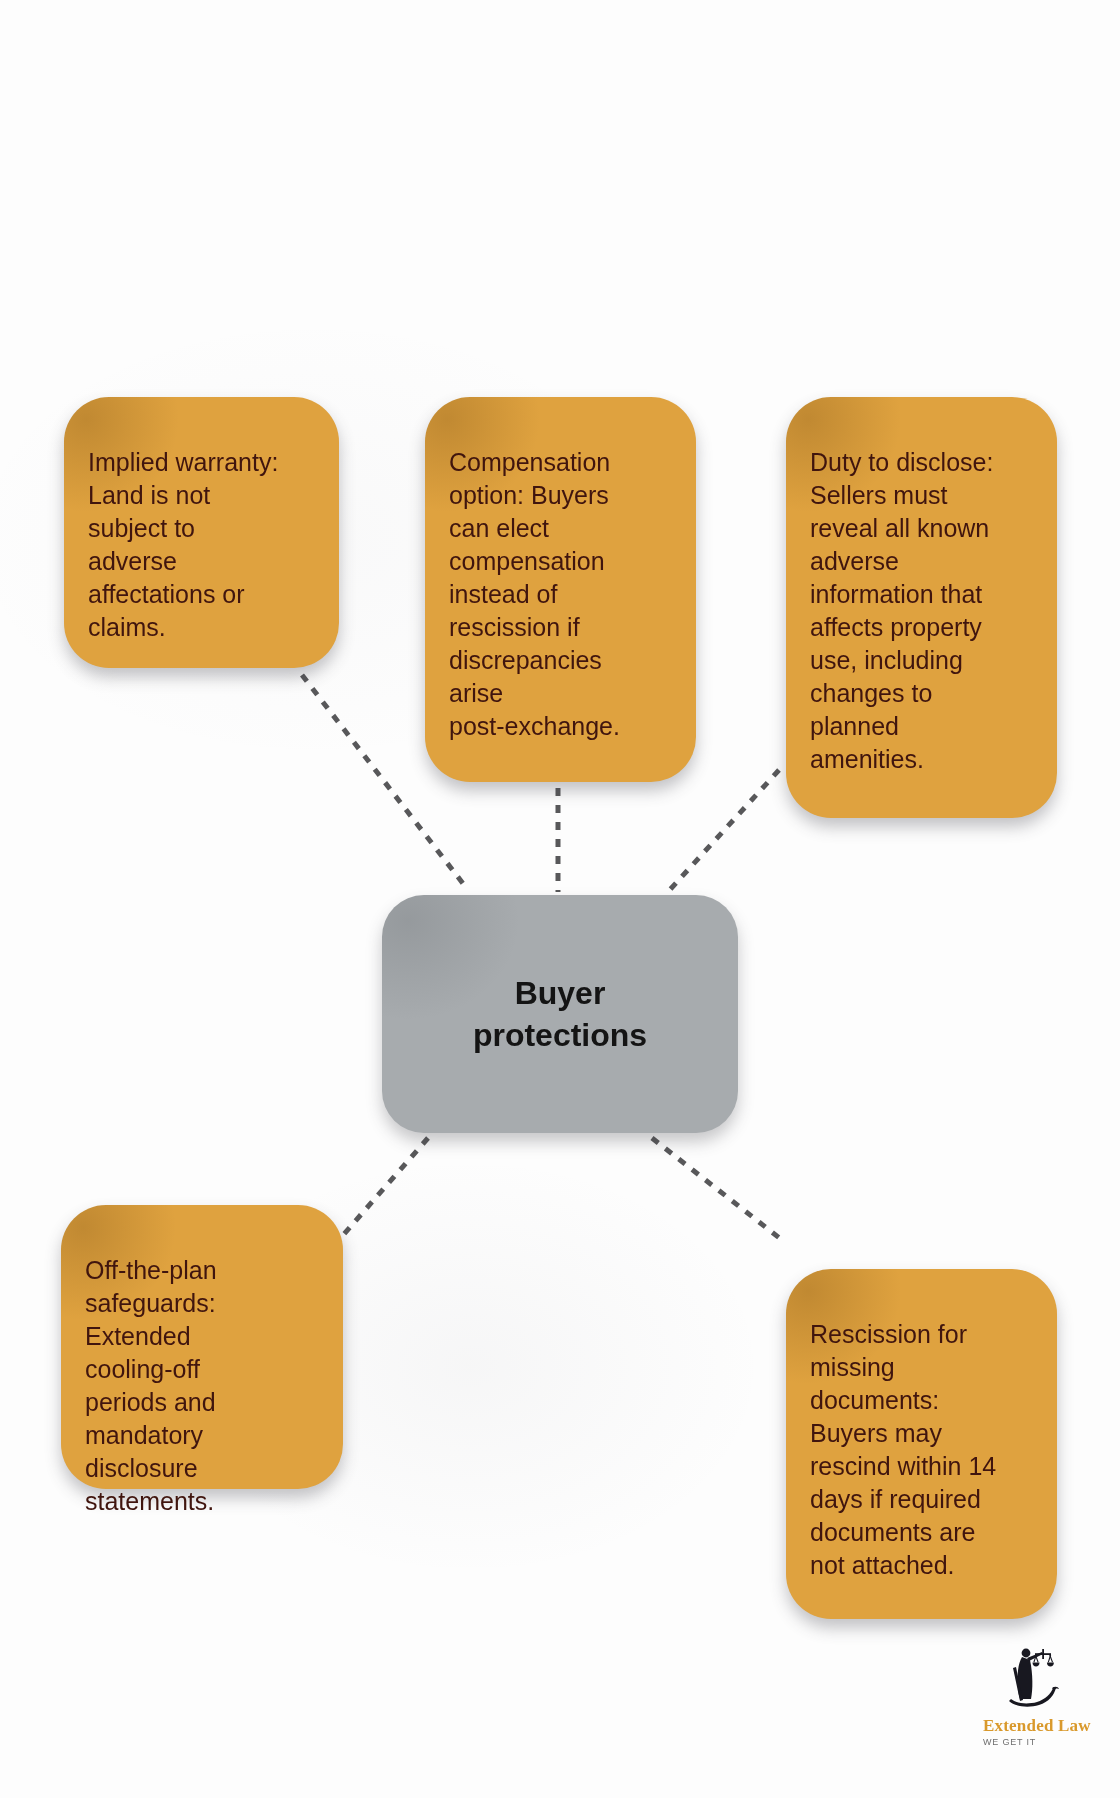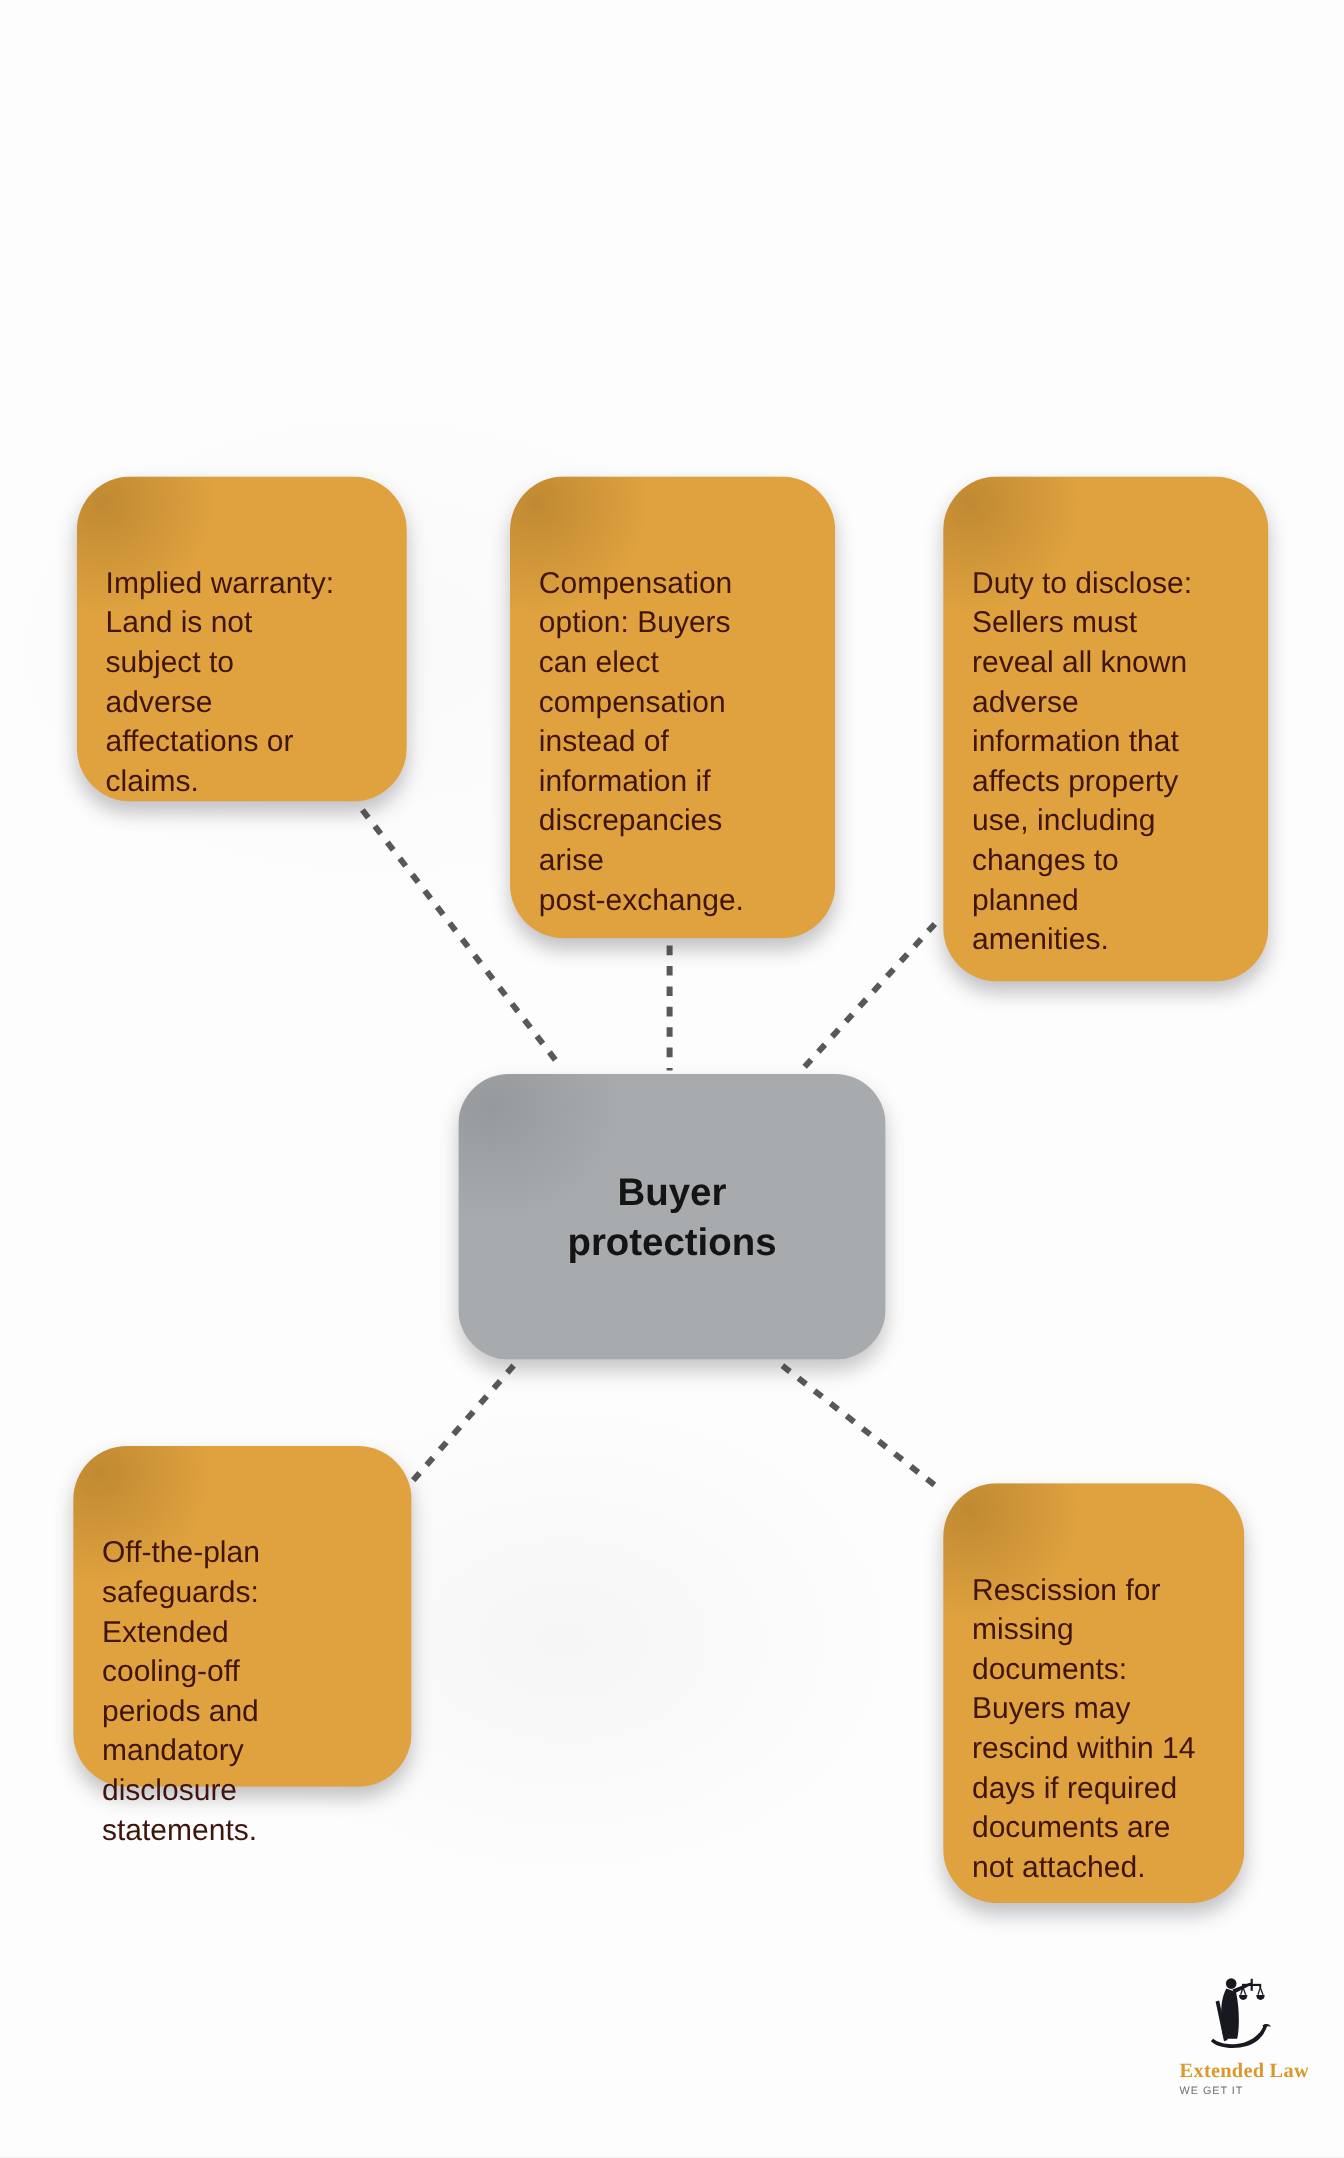--- a/index.html
+++ b/index.html
@@ -32,30 +32,30 @@
   .node{
     position:absolute;
     box-sizing:border-box;
     background:#DFA23F;
     background-image:radial-gradient(150px 150px at 22px 22px, rgba(122,79,19,0.30), rgba(122,79,19,0.0) 62%);
     border-radius:45px;
     box-shadow:0 9px 16px rgba(60,60,70,0.30);
     color:#40150E;
     font-size:25px;
     line-height:33px;
-    padding:40px 22px 26px 24px;
+    padding:16px 22px 26px 24px;
     white-space:pre-line;
     z-index:1;
   }
   .node p{margin:0;white-space:pre-line;}
   .node-1{left:64px;  top:397px;  width:275px; height:271px;}
   .node-2{left:425px; top:397px;  width:271px; height:385px;}
   .node-3{left:786px; top:397px;  width:271px; height:421px;}
   .node-4{left:61px;  top:1205px; width:282px; height:284px;}
-  .node-5{left:786px; top:1236px; width:251px; height:350px;}
+  .node-5{left:786px; top:1269px; width:271px; height:350px;}
   .center-node{
     position:absolute;
     left:382px; top:895px; width:356px; height:238px;
     box-sizing:border-box;
     background:#A7ABAE;
     background-image:radial-gradient(180px 160px at 26px 26px, rgba(70,75,80,0.18), rgba(70,75,80,0) 62%);
     border-radius:42px;
     box-shadow:0 9px 16px rgba(60,60,70,0.28);
     display:flex; align-items:center; justify-content:center;
     z-index:1;
@@ -113,21 +113,21 @@
 affectations or
 claims.</p>
   </div>
 
   <div class="node node-2">
     <p>Compensation
 option: Buyers
 can elect
 compensation
 instead of
-information if
+rescission if
 discrepancies
 arise
 post-exchange.</p>
   </div>
 
   <div class="node node-3">
     <p>Duty to disclose:
 Sellers must
 reveal all known
 adverse

